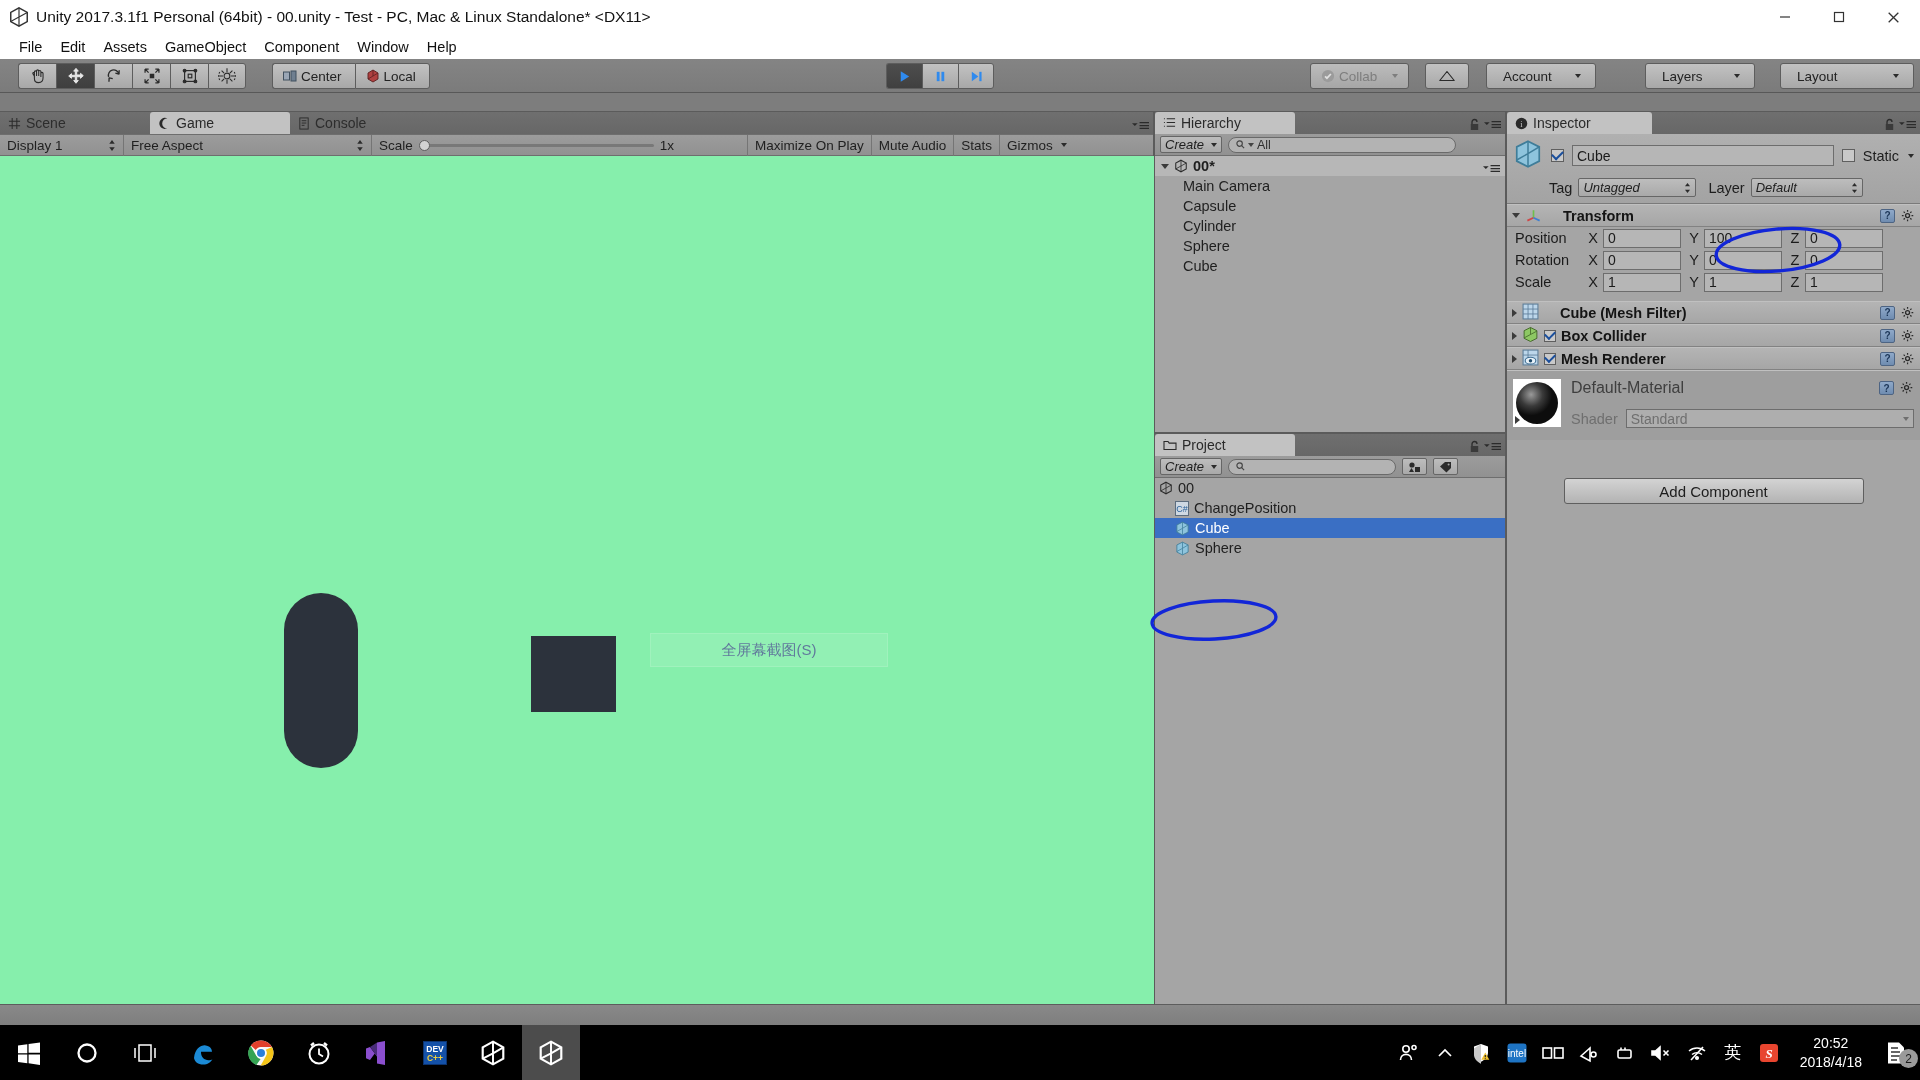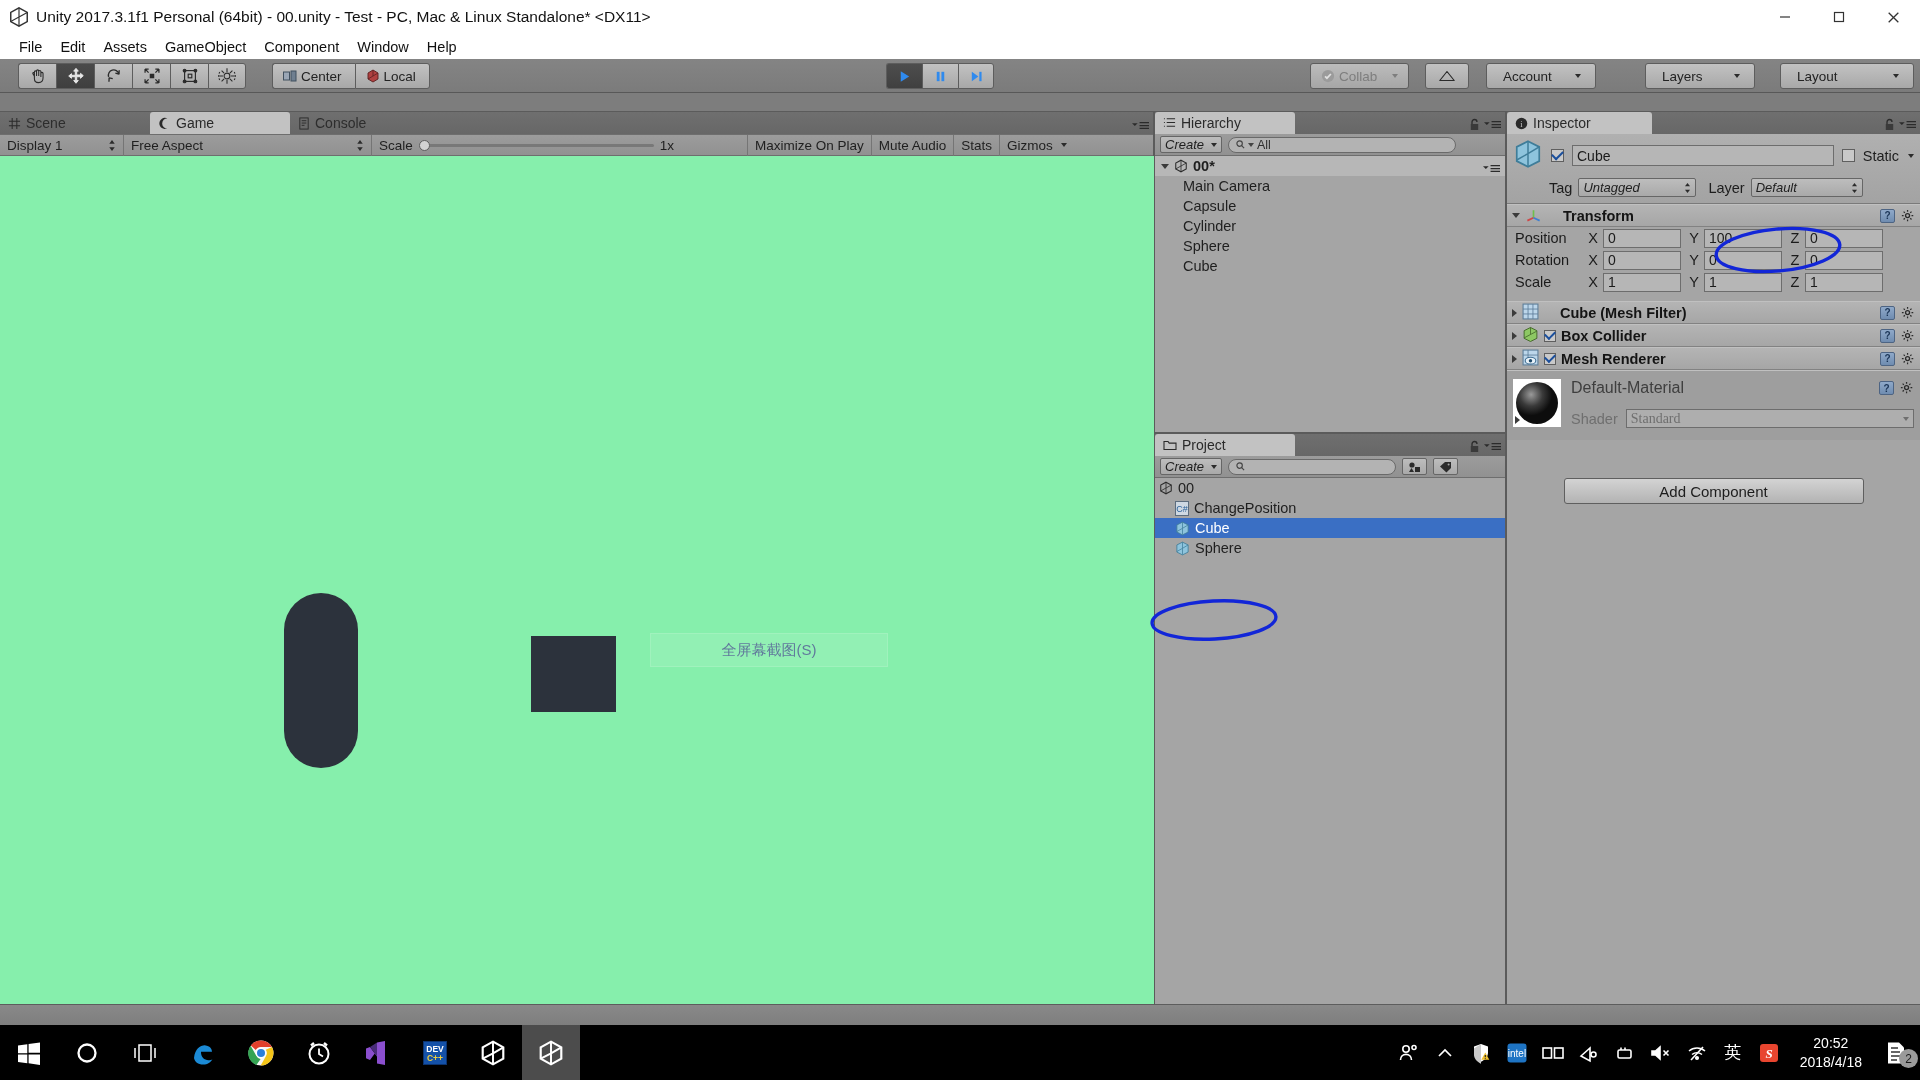--- a/index.html
+++ b/index.html
@@ -712,21 +712,21 @@
             <span class="comp-icons" style="margin-left:auto;">
               <span class="help-ico">?</span>
               <svg class="gear-ico" viewBox="0 0 16 16">
                   <circle cx="7.5" cy="7.5" r="2.3" fill="none" stroke="#2b2b2b" stroke-width="1.5"></circle>
                   <path d="M7.5 1v2M7.5 12v2M1 7.5h2M12 7.5h2M3 3l1.4 1.4M10.6 10.6L12 12M12 3l-1.4 1.4M4.4 10.6L3 12" stroke="#2b2b2b" stroke-width="1.4"></path>
                 </svg>
             </span>
           </div>
           <div style="display:flex; align-items:center; gap:8px; margin-top:12px;">
             <span style="font-size:14.5px; color:#6f6f6f;">Shader</span>
-            <span class="ifield readonly" style="flex:1; justify-content:space-between; background:#aeaeae;font-family:Liberation Serif, serif;">
+            <span class="ifield readonly" style="flex:1; justify-content:space-between; background:#aeaeae;">
               <span>Standard</span>
               <span class="dd-arrow" style="border-top-color:#6f6f6f;"></span>
             </span>
           </div>
         </div>
         <span class="tri" style="position:absolute; left:8px; bottom:16px;"></span>
       </div>
 
       <div style="display:flex; justify-content:center; margin-top:38px;">
         <div style="width:300px; height:26px; background:linear-gradient(#d3d3d3,#b3b3b3); border:1px solid #5f5f5f; border-radius:3px;

